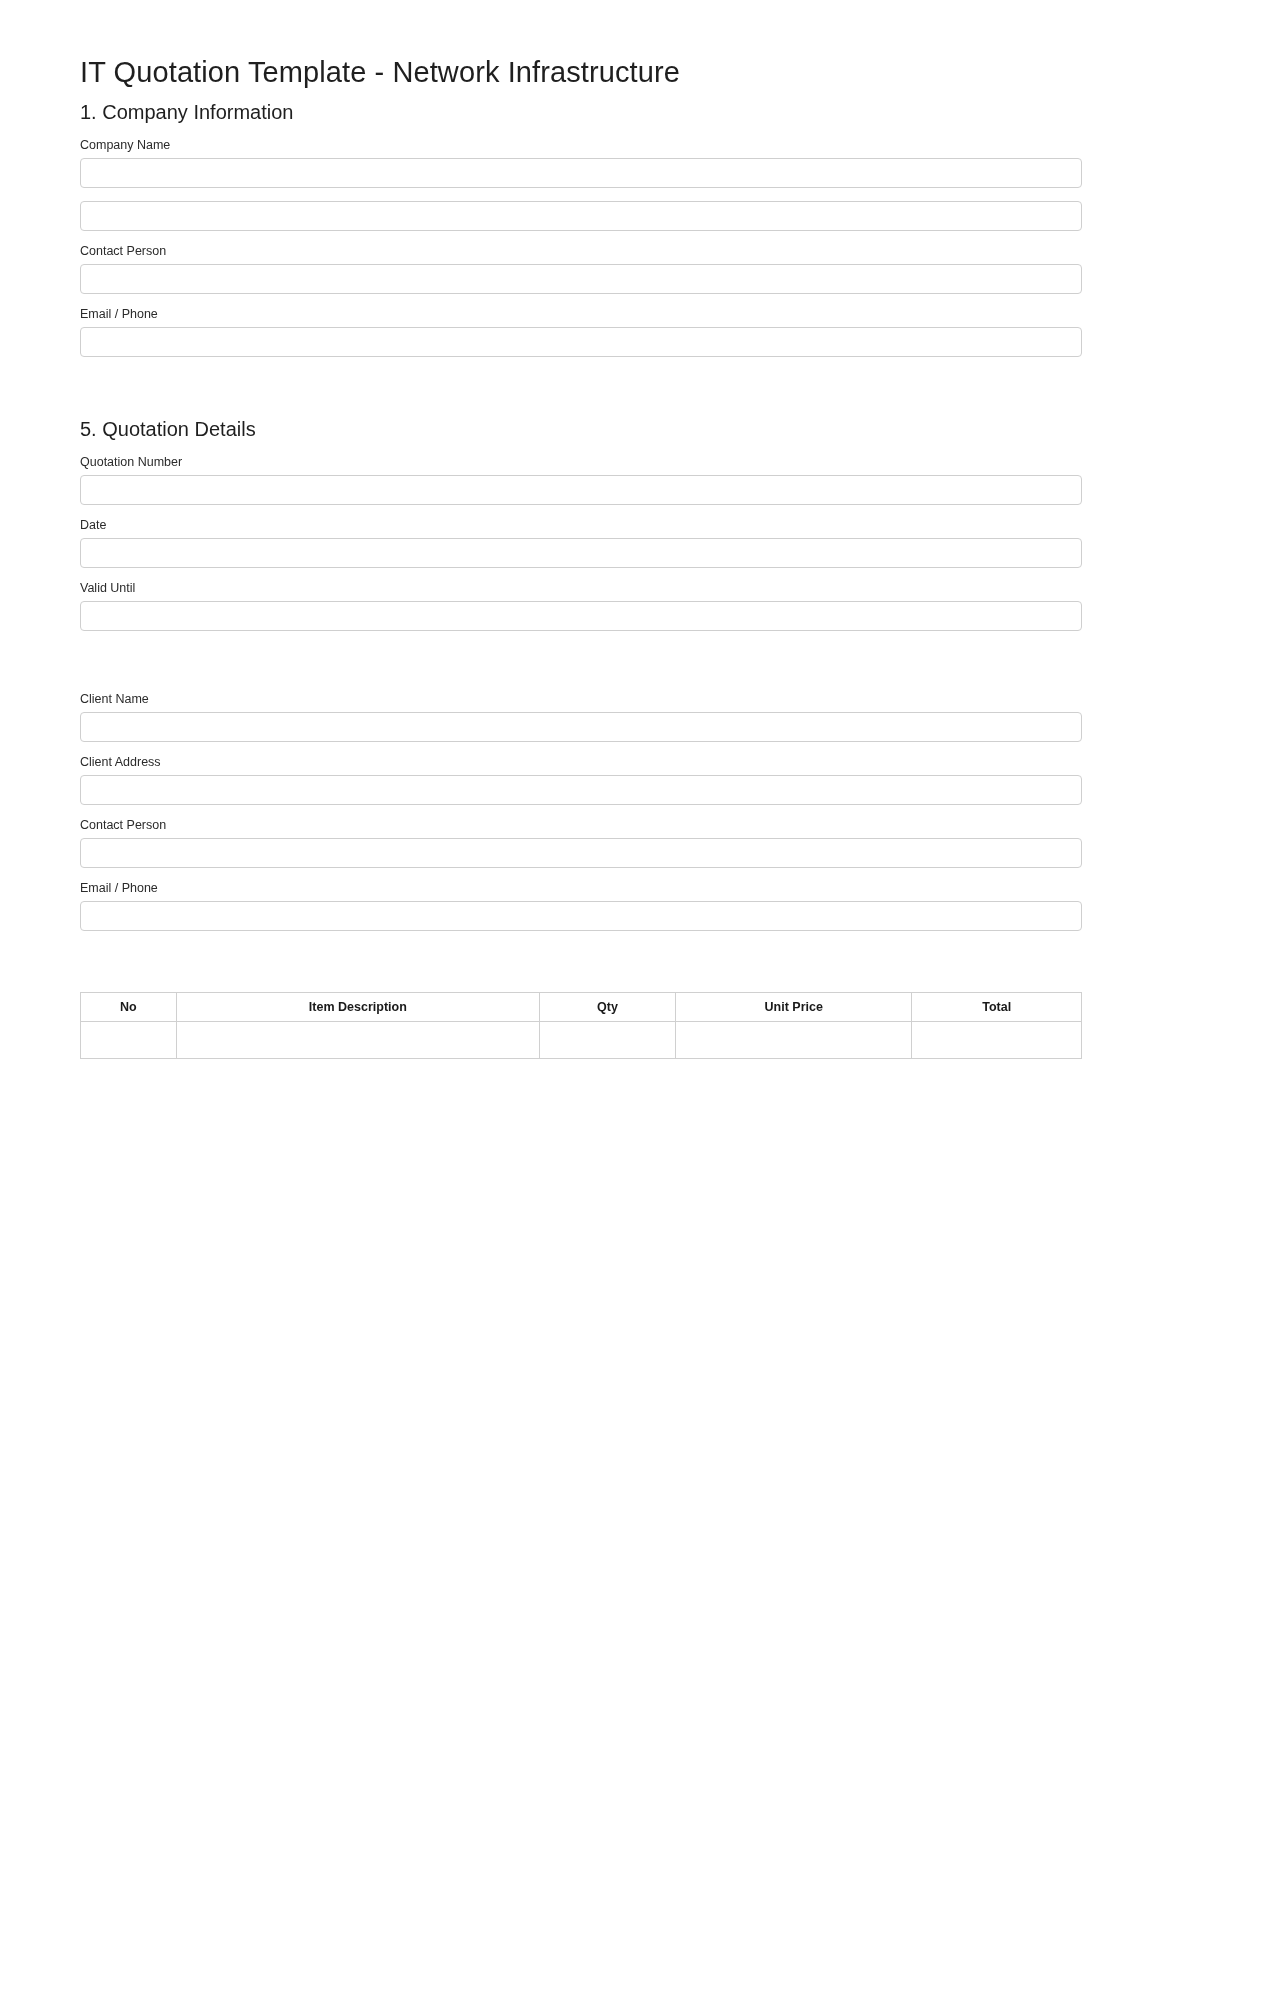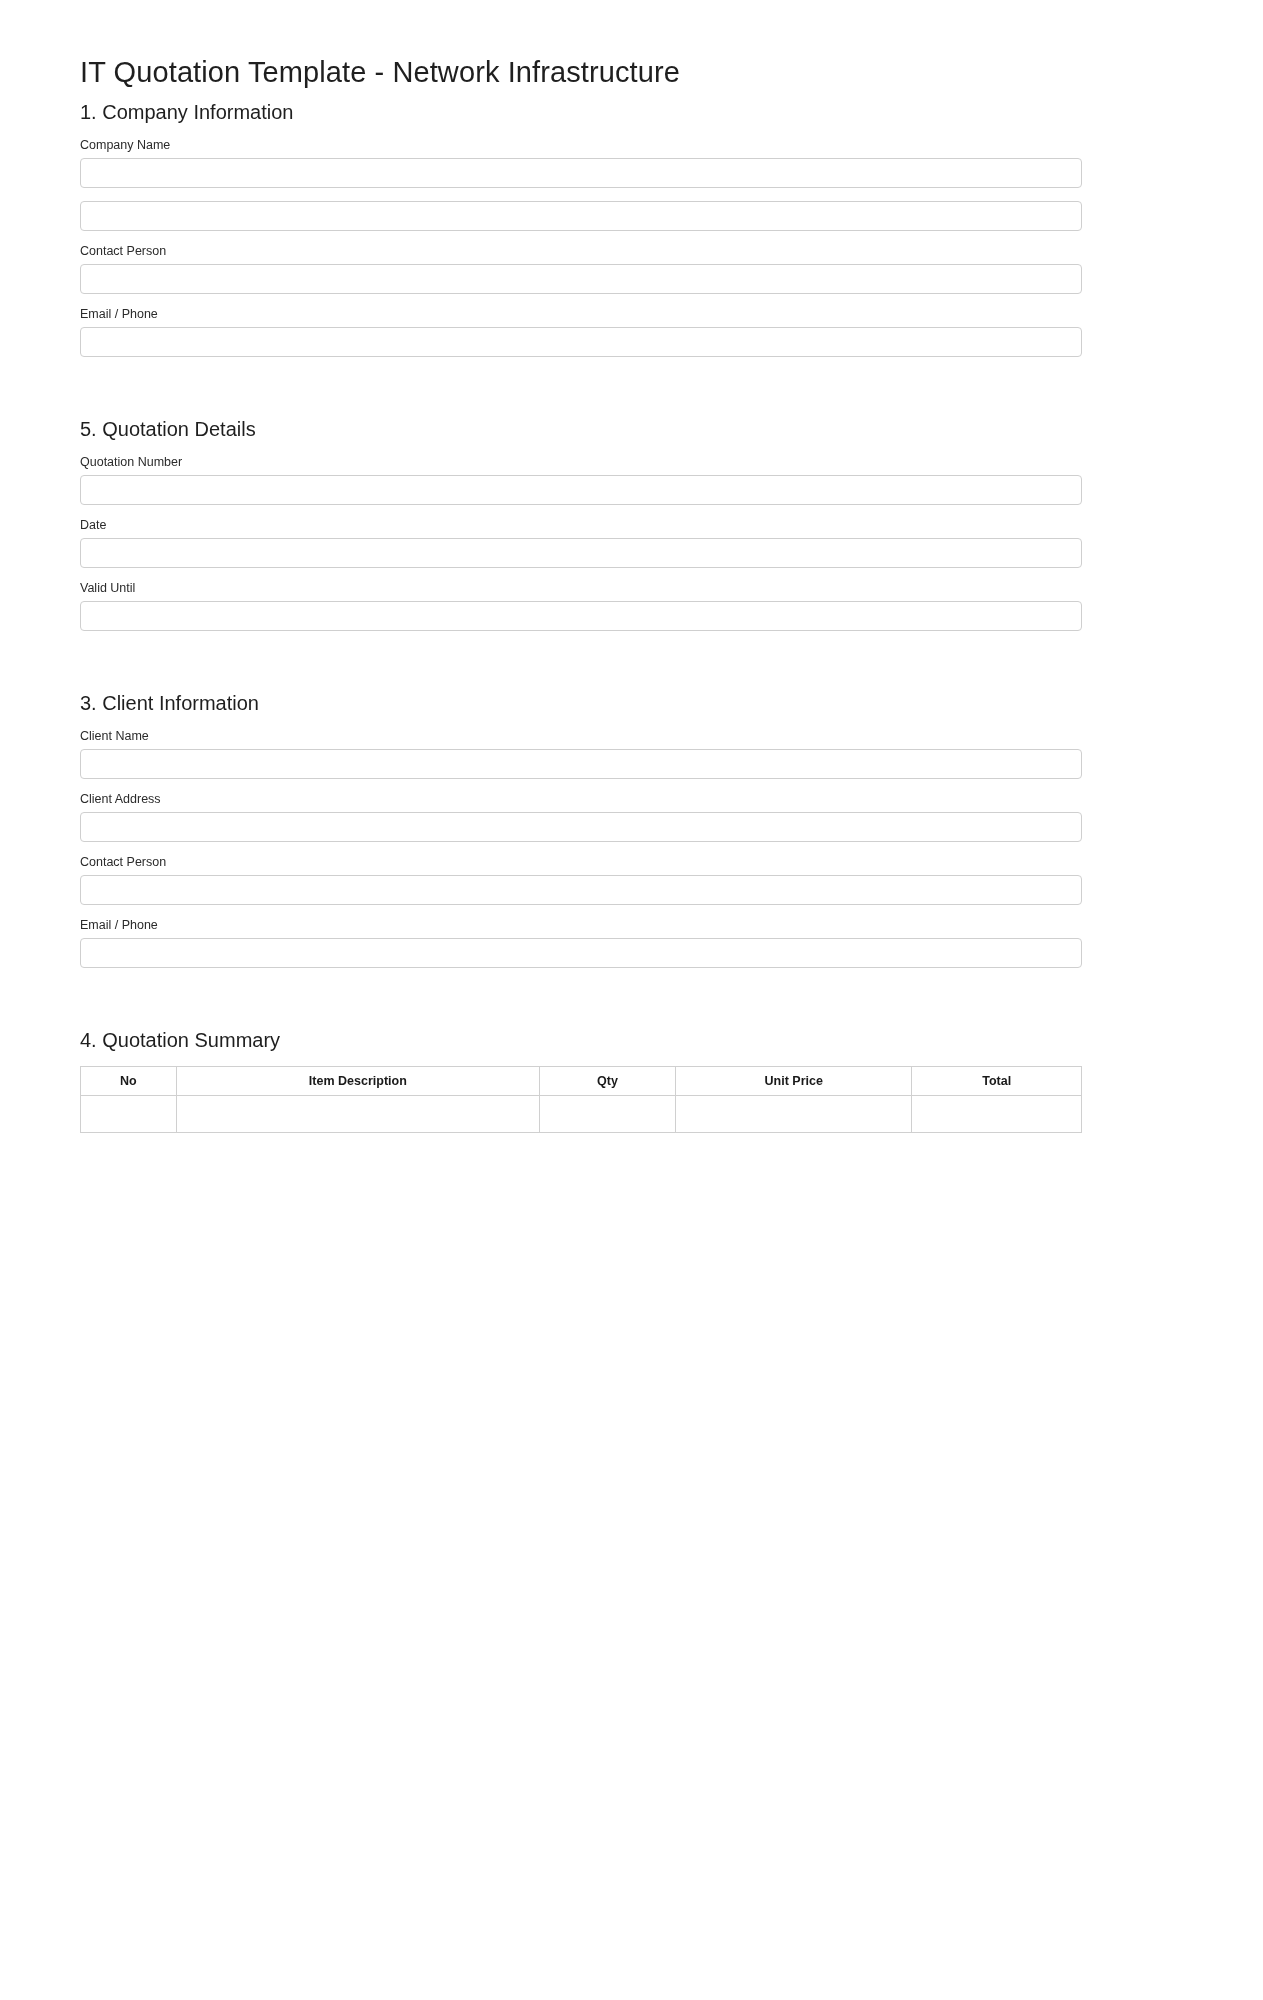--- a/index.html
+++ b/index.html
@@ -140,21 +140,20 @@
 
     <div class="field">
       <div class="field-label">Valid Until</div>
       <input class="field-input" type="text" value="" style="">
     </div>
   </div>
 
   <div class="gap-after-section"></div>
 
   <div class="section">
-    <h2 class="section-title">3. Client Information</h2>
 
     <div class="field">
       <div class="field-label">Client Name</div>
       <input class="field-input" type="text" value="" style="">
     </div>
 
     <div class="field">
       <div class="field-label">Client Address</div>
       <input class="field-input" type="text" value="" style="">
     </div>
@@ -166,21 +165,20 @@
 
     <div class="field">
       <div class="field-label">Email / Phone</div>
       <input class="field-input" type="text" value="" style="">
     </div>
   </div>
 
   <div class="gap-after-section"></div>
 
   <div class="section">
-    <h2 class="section-title">4. Quotation Summary</h2>
 
     <table class="summary">
       <colgroup>
         <col class="c-no">
         <col class="c-desc">
         <col class="c-qty">
         <col class="c-price">
         <col class="c-total">
       </colgroup>
       <thead>

